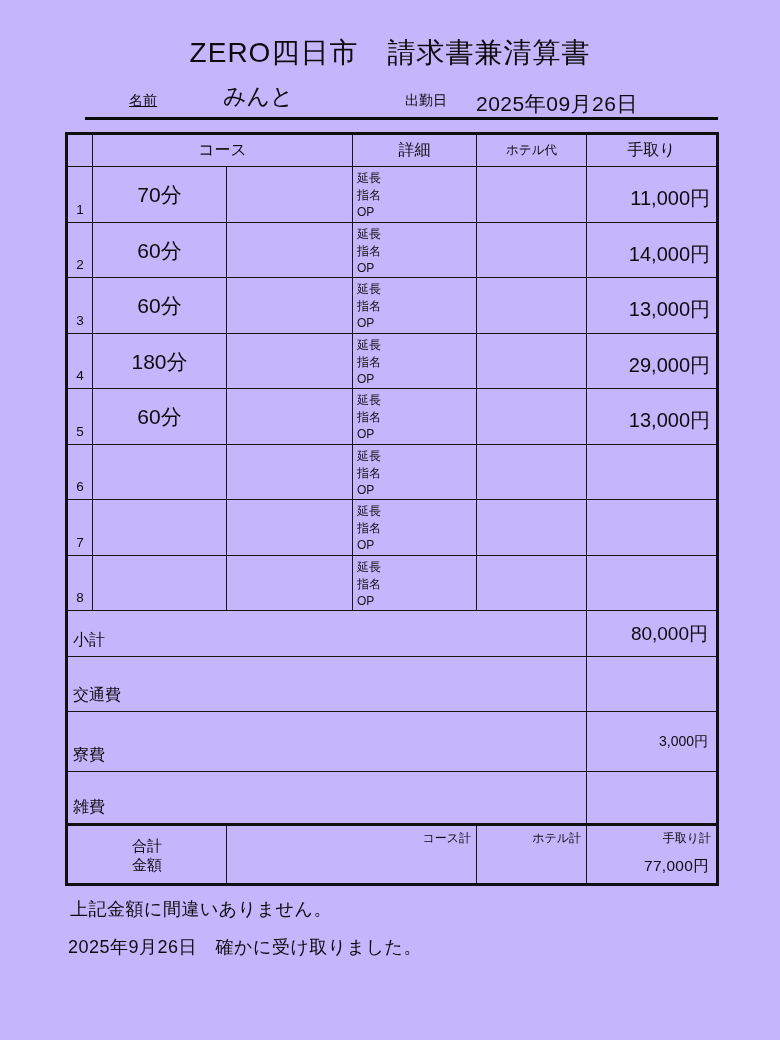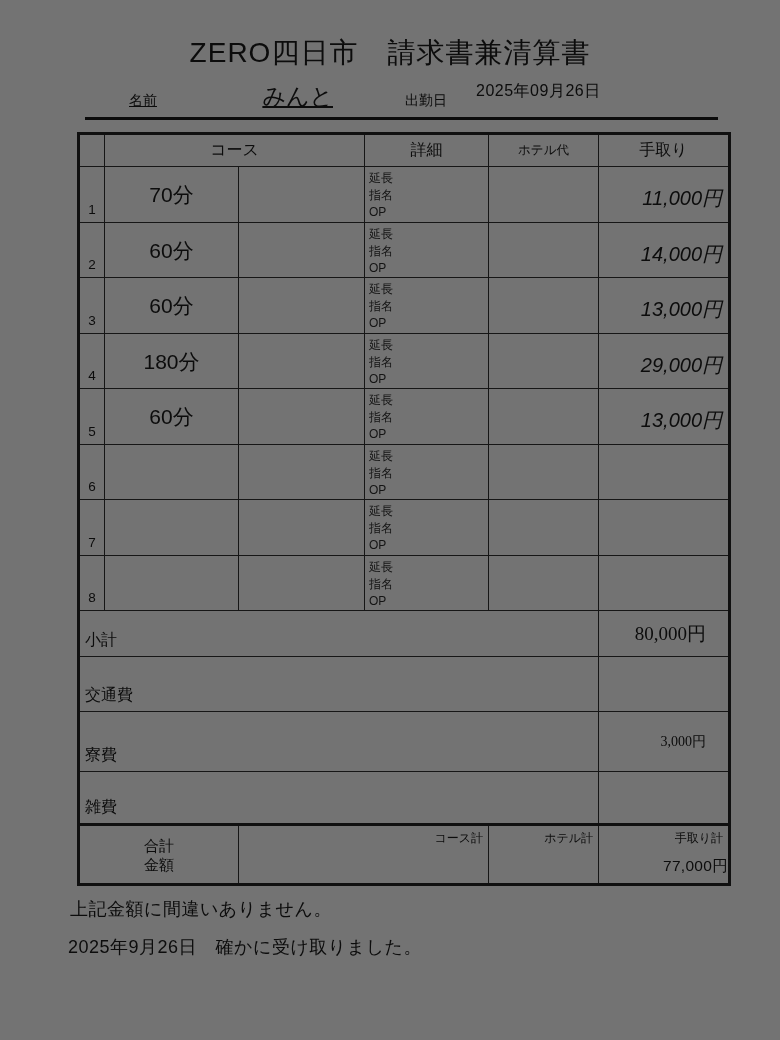--- a/index.html
+++ b/index.html
@@ -1,52 +1,52 @@
 <!DOCTYPE html>
 <html><head>
 <meta charset="utf-8">
 <style>
   * { margin: 0; padding: 0; box-sizing: border-box; }
   html, body { background: #ffffff; }
   .page {
     position: relative;
     width: 780px;
     height: 1040px;
-    background: #737373;
+    background: #c4b5fd;
     font-family: "Liberation Sans", "DejaVu Sans", sans-serif;
     color: #0c0c0c;
     overflow: hidden;
   }
 
   
   .title {
     position: absolute;
     top: 34px; left: 0;
     width: 100%;
     text-align: center;
     font-size: 28px;
     font-weight: 500;
     letter-spacing: 1px;
     white-space: pre;
   }
   .name-label   { position: absolute; top: 92px;  left: 129px; font-size: 14px; text-decoration: underline; }
-  .name-value   { position: absolute; top: 81px;  left: 223px; width: 110px; text-align: right; font-size: 23px; text-decoration: underline; }
+  .name-value   { position: absolute; top: 81px;  left: 223px; width: 110px; text-align: left; font-size: 23px; }
   .workday-label{ position: absolute; top: 92px;  left: 405px; font-size: 14px; }
-  .workday-value{ position: absolute; top: 81px;  left: 476px; font-size: 16px; letter-spacing: 0.5px; }
+  .workday-value{ position: absolute; top: 90px;  left: 476px; font-size: 21px; letter-spacing: 0.5px; }
   .header-underline {
     position: absolute;
     top: 117px; left: 85px;
     width: 633px; height: 2.5px;
     background: #0c0c0c;
   }
 
   
   table.invoice-table {
     position: absolute;
-    top: 132px; left: 77px;
+    top: 132px; left: 65px;
     width: 651px;
     border-collapse: collapse;
     table-layout: fixed;
     border: 3px solid #101010;
   }
   .invoice-table td {
     border: 1.5px solid #161616;
     padding: 0;
     overflow: hidden;
     vertical-align: middle;
@@ -72,54 +72,53 @@
   .detail-stack .dl {
     display: block;
     font-size: 12px;
     line-height: 17px;
     color: #141414;
   }
   td.c-amt {
     text-align: right;
     font-size: 20px;
     padding: 9px 6px 0 0;
-    font-style: italic;
   }
 
   tr.sum-row-1 { height: 46px; }
   tr.sum-row-2 { height: 55px; }
   tr.sum-row-3 { height: 60px; }
   tr.sum-row-4 { height: 53px; }
   td.c-sumlabel {
     vertical-align: bottom;
     text-align: left;
     font-size: 16px;
     padding: 0 0 5px 5px;
   }
-  td.c-sumamt { text-align: right; padding-right: 22px; font-family: Liberation Serif, serif; }
+  td.c-sumamt { text-align: right; padding-right: 8px; }
   td.c-sumamt.amt-lg { font-size: 19px; }
   td.c-sumamt.amt-sm { font-size: 14px; border-radius: 21px; }
 
   tr.total-row { height: 60px; }
   tr.total-row td { border-top: 3px solid #101010; }
   td.c-total-label {
     text-align: center;
     font-size: 15px;
     line-height: 19px;
     vertical-align: middle;
   }
   td.c-course-total, td.c-hotel-total {
     vertical-align: top;
     text-align: right;
     font-size: 12px;
     padding: 4px 5px 0 0;
   }
   td.c-takehome-total { vertical-align: top; }
   .tt-label { text-align: right; font-size: 12px; padding: 4px 5px 0 0; }
-  .tt-value { text-align: right; font-size: 15.5px; padding: 9px 0 0 0; letter-spacing: 0.3px; }
+  .tt-value { text-align: right; font-size: 15.5px; padding: 9px 7px 0 0; letter-spacing: 0.3px; }
 
   
   .footer-line1 { position: absolute; top: 897px; left: 70px; font-size: 18px; letter-spacing: 0.5px; text-align: right; }
   .footer-line2 { position: absolute; top: 935px; left: 68px; font-size: 18px; letter-spacing: 0.5px; white-space: pre; }
 </style>
 </head>
 <body>
 
 <div class="page">
 

